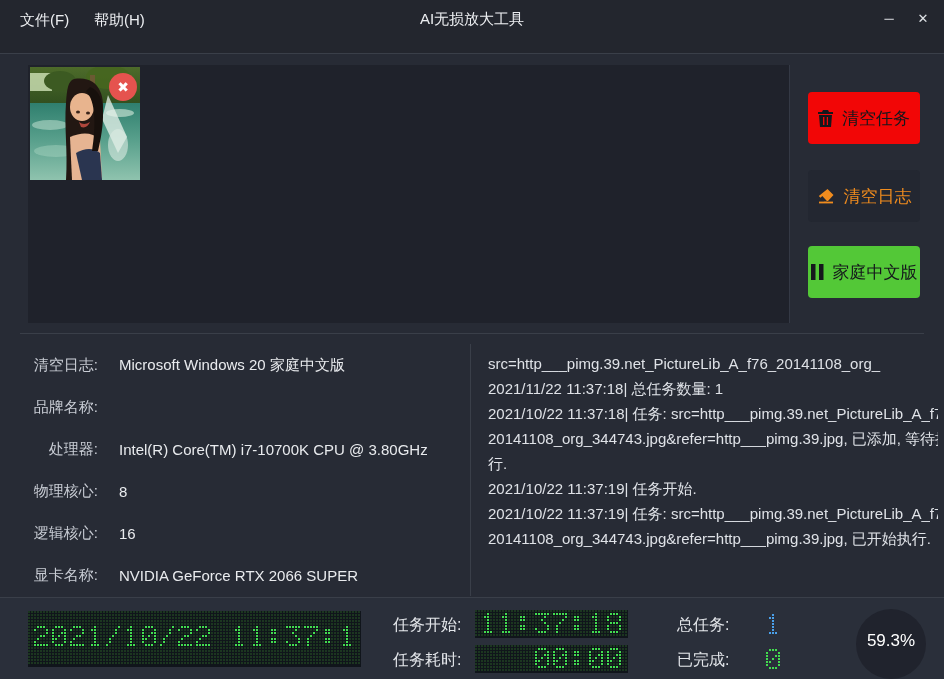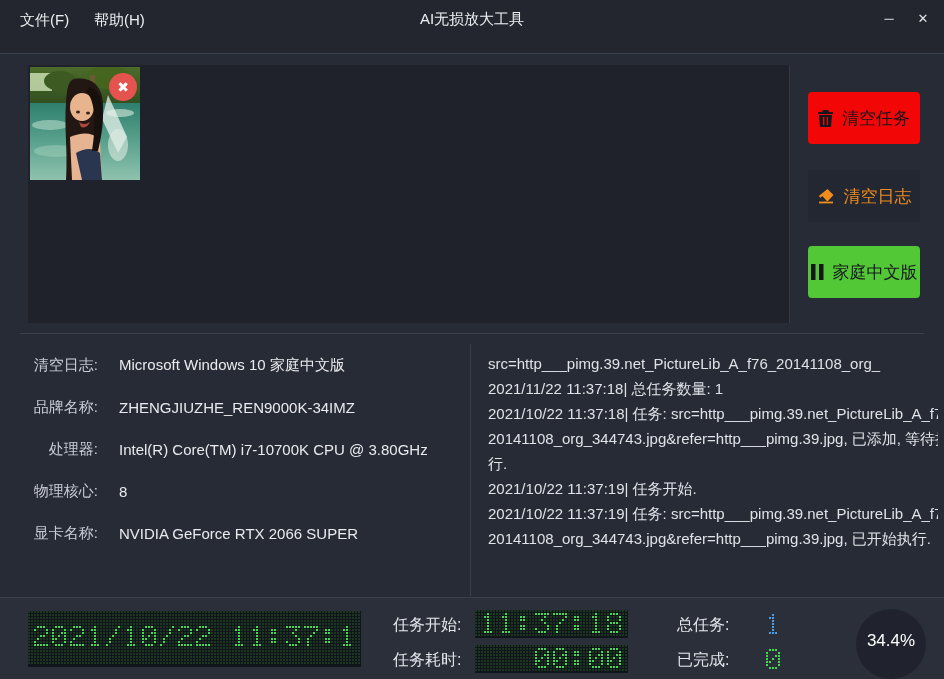--- a/index.html
+++ b/index.html
@@ -136,33 +136,36 @@
         </svg>
     </span>
     <span>家庭中文版</span>
   </button>
 
   <div class="mid-sep"></div>
 
   <div class="sysinfo">
     <div class="sys-row">
       <span class="sys-label">清空日志:</span>
-      <span class="sys-value">Microsoft Windows 10 家庭中文版</span>
+      <span class="sys-value">Microsoft Windows 20 家庭中文版</span>
     </div>
     <div class="sys-row">
       <span class="sys-label">品牌名称:</span>
-      <span class="sys-value">ZHENGJIUZHE_REN9000K-34IMZ</span>
     </div>
     <div class="sys-row">
       <span class="sys-label">处理器:</span>
       <span class="sys-value">Intel(R) Core(TM) i7-10700K CPU @ 3.80GHz</span>
     </div>
     <div class="sys-row">
       <span class="sys-label">物理核心:</span>
       <span class="sys-value">8</span>
+    </div>
+    <div class="sys-row">
+      <span class="sys-label">逻辑核心:</span>
+      <span class="sys-value">16</span>
     </div>
     <div class="sys-row">
       <span class="sys-label">显卡名称:</span>
       <span class="sys-value">NVIDIA GeForce RTX 2066 SUPER</span>
     </div>
   </div>
 
   <div class="v-divider"></div>
 
   <div class="log">
@@ -3135,17 +3138,17 @@
         <i style="left:3px;top:12px;background:#42dd4f"></i>
         <i style="left:12px;top:12px;background:#42dd4f"></i>
         <i style="left:0px;top:15px;background:#42dd4f"></i>
         <i style="left:12px;top:15px;background:#42dd4f"></i>
         <i style="left:3px;top:18px;background:#42dd4f"></i>
         <i style="left:6px;top:18px;background:#42dd4f"></i>
         <i style="left:9px;top:18px;background:#42dd4f"></i>
       </div>
 
     <div class="progress-circle">
-      <span>34.4%</span>
+      <span>59.3%</span>
     </div>
   </div>
 
 </div>
 
 </body></html>

